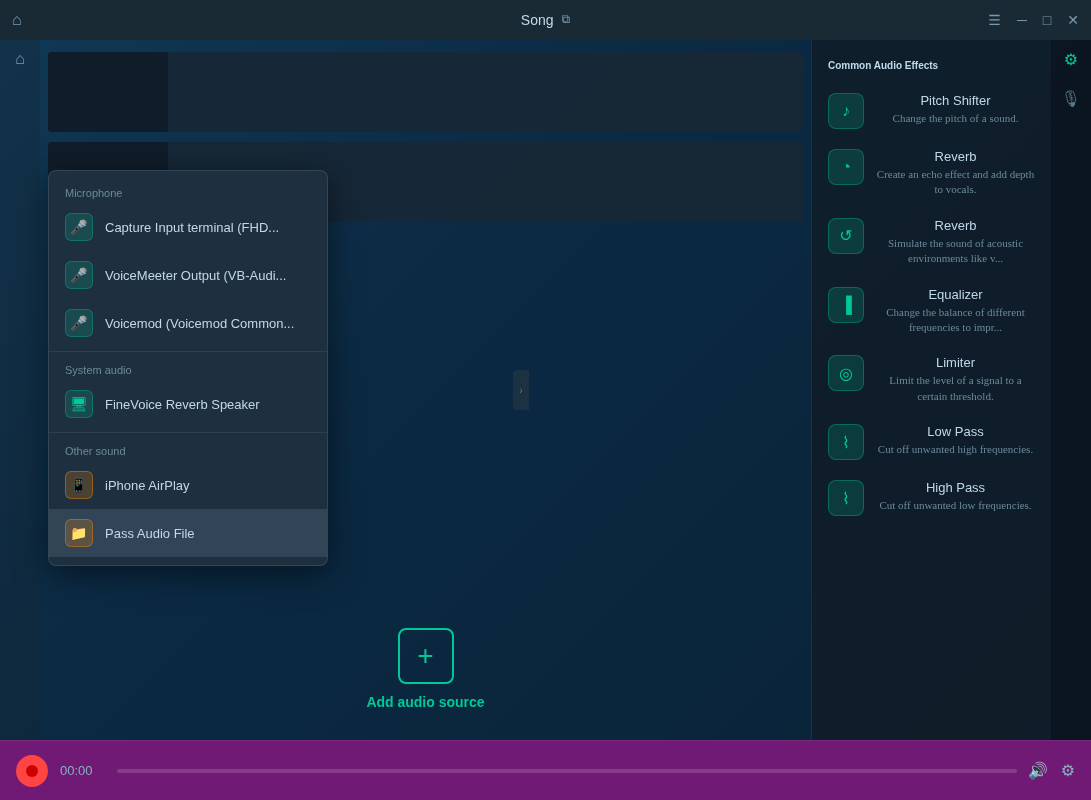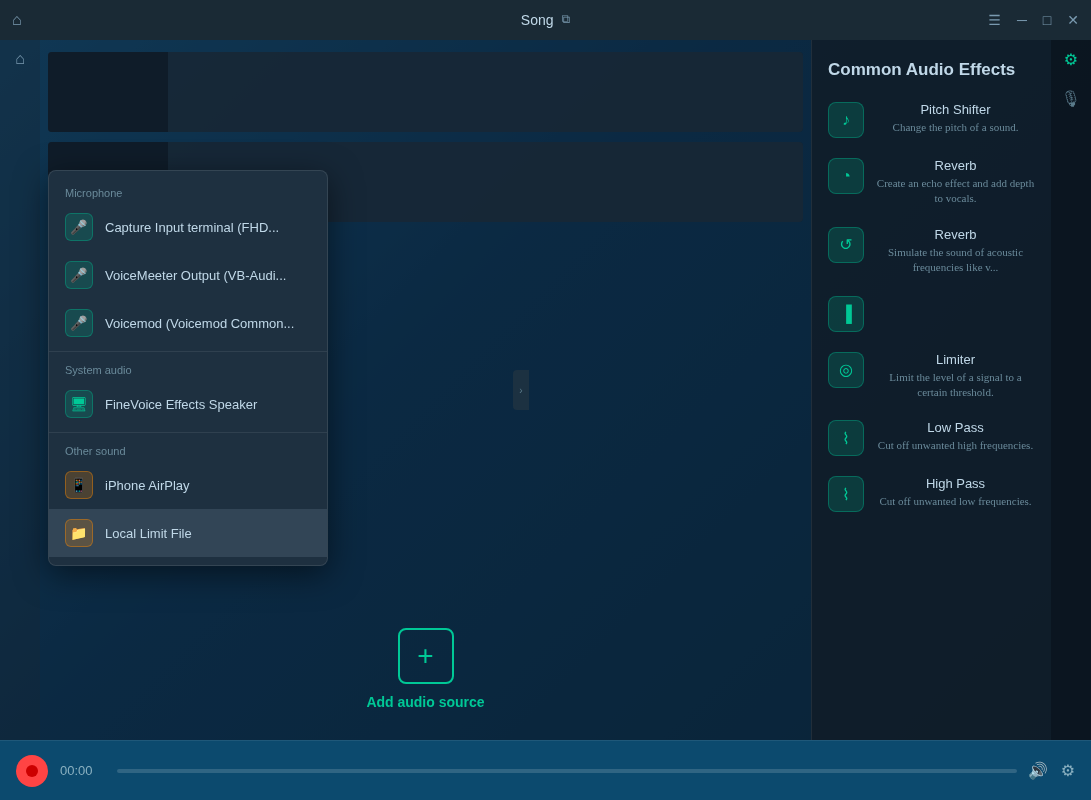--- a/index.html
+++ b/index.html
@@ -127,21 +127,21 @@
       border-left: 1px solid rgba(255,255,255,0.08);
       display: flex;
     }
     .effects-list {
       flex: 1;
       overflow-y: auto;
       padding: 12px 0;
     }
     .effects-title {
       color: #c0d8e8;
-      font-size: 17px;
+      font-size: 10px;
       font-weight: 600;
       padding: 8px 16px 12px;
     }
     .effect-item {
       display: flex;
       align-items: flex-start;
       padding: 10px 16px;
       gap: 12px;
       cursor: pointer;
     }
@@ -199,21 +199,21 @@
       justify-content: center;
       color: #5a7a8a;
       font-size: 10px;
       cursor: pointer;
       z-index: 5;
     }
 
     
     .bottom-bar {
       height: 60px;
-      background: #0c4a6e;
+      background: #701a75;
       display: flex;
       align-items: center;
       padding: 0 16px;
       gap: 12px;
       border-top: 1px solid rgba(255,255,255,0.08);
     }
     .record-btn {
       width: 32px;
       height: 32px;
       border-radius: 50%;
@@ -352,25 +352,29 @@
     <div class="effect-icon">◔</div>
     <div class="effect-text">
       <div class="effect-name">Reverb</div>
       <div class="effect-desc">Create an echo effect and add depth to vocals.</div>
     </div>
   </div>
           <div class="effect-item">
     <div class="effect-icon">↺</div>
     <div class="effect-text">
       <div class="effect-name">Reverb</div>
-      <div class="effect-desc">Simulate the sound of acoustic frequencies like v...</div>
+      <div class="effect-desc">Simulate the sound of acoustic environments like v...</div>
     </div>
   </div>
           <div class="effect-item">
     <div class="effect-icon">▐</div>
+    <div class="effect-text">
+      <div class="effect-name">Equalizer</div>
+      <div class="effect-desc">Change the balance of different frequencies to impr...</div>
+    </div>
   </div>
           <div class="effect-item">
     <div class="effect-icon">◎</div>
     <div class="effect-text">
       <div class="effect-name">Limiter</div>
       <div class="effect-desc">Limit the level of a signal to a certain threshold.</div>
     </div>
   </div>
           <div class="effect-item">
     <div class="effect-icon">⌇</div>
@@ -407,31 +411,31 @@
       <span class="dropdown-item-text">VoiceMeeter Output (VB-Audi...</span>
     </div>
     <div class="dropdown-item">
       <div class="dropdown-item-icon">🎤</div>
       <span class="dropdown-item-text">Voicemod (Voicemod Common...</span>
     </div>
     <div class="dropdown-divider"></div>
     <div class="dropdown-section-label">System audio</div>
     <div class="dropdown-item">
       <div class="dropdown-item-icon">🖥</div>
-      <span class="dropdown-item-text">FineVoice Effects Speaker</span>
+      <span class="dropdown-item-text">FineVoice Reverb Speaker</span>
     </div>
     <div class="dropdown-divider"></div>
     <div class="dropdown-section-label">Other sound</div>
     <div class="dropdown-item">
       <div class="dropdown-item-icon orange">📱</div>
       <span class="dropdown-item-text">iPhone AirPlay</span>
     </div>
     <div class="dropdown-item active">
       <div class="dropdown-item-icon orange">📁</div>
-      <span class="dropdown-item-text">Local Limit File</span>
+      <span class="dropdown-item-text">Pass Audio File</span>
     </div>
   </div>
 
 <div class="bottom-bar">
   <div class="record-btn">
     <div class="record-dot"></div>
   </div>
   <span class="time-display">00:00</span>
   <div class="progress-bar-container">
     <div class="progress-fill"></div>

